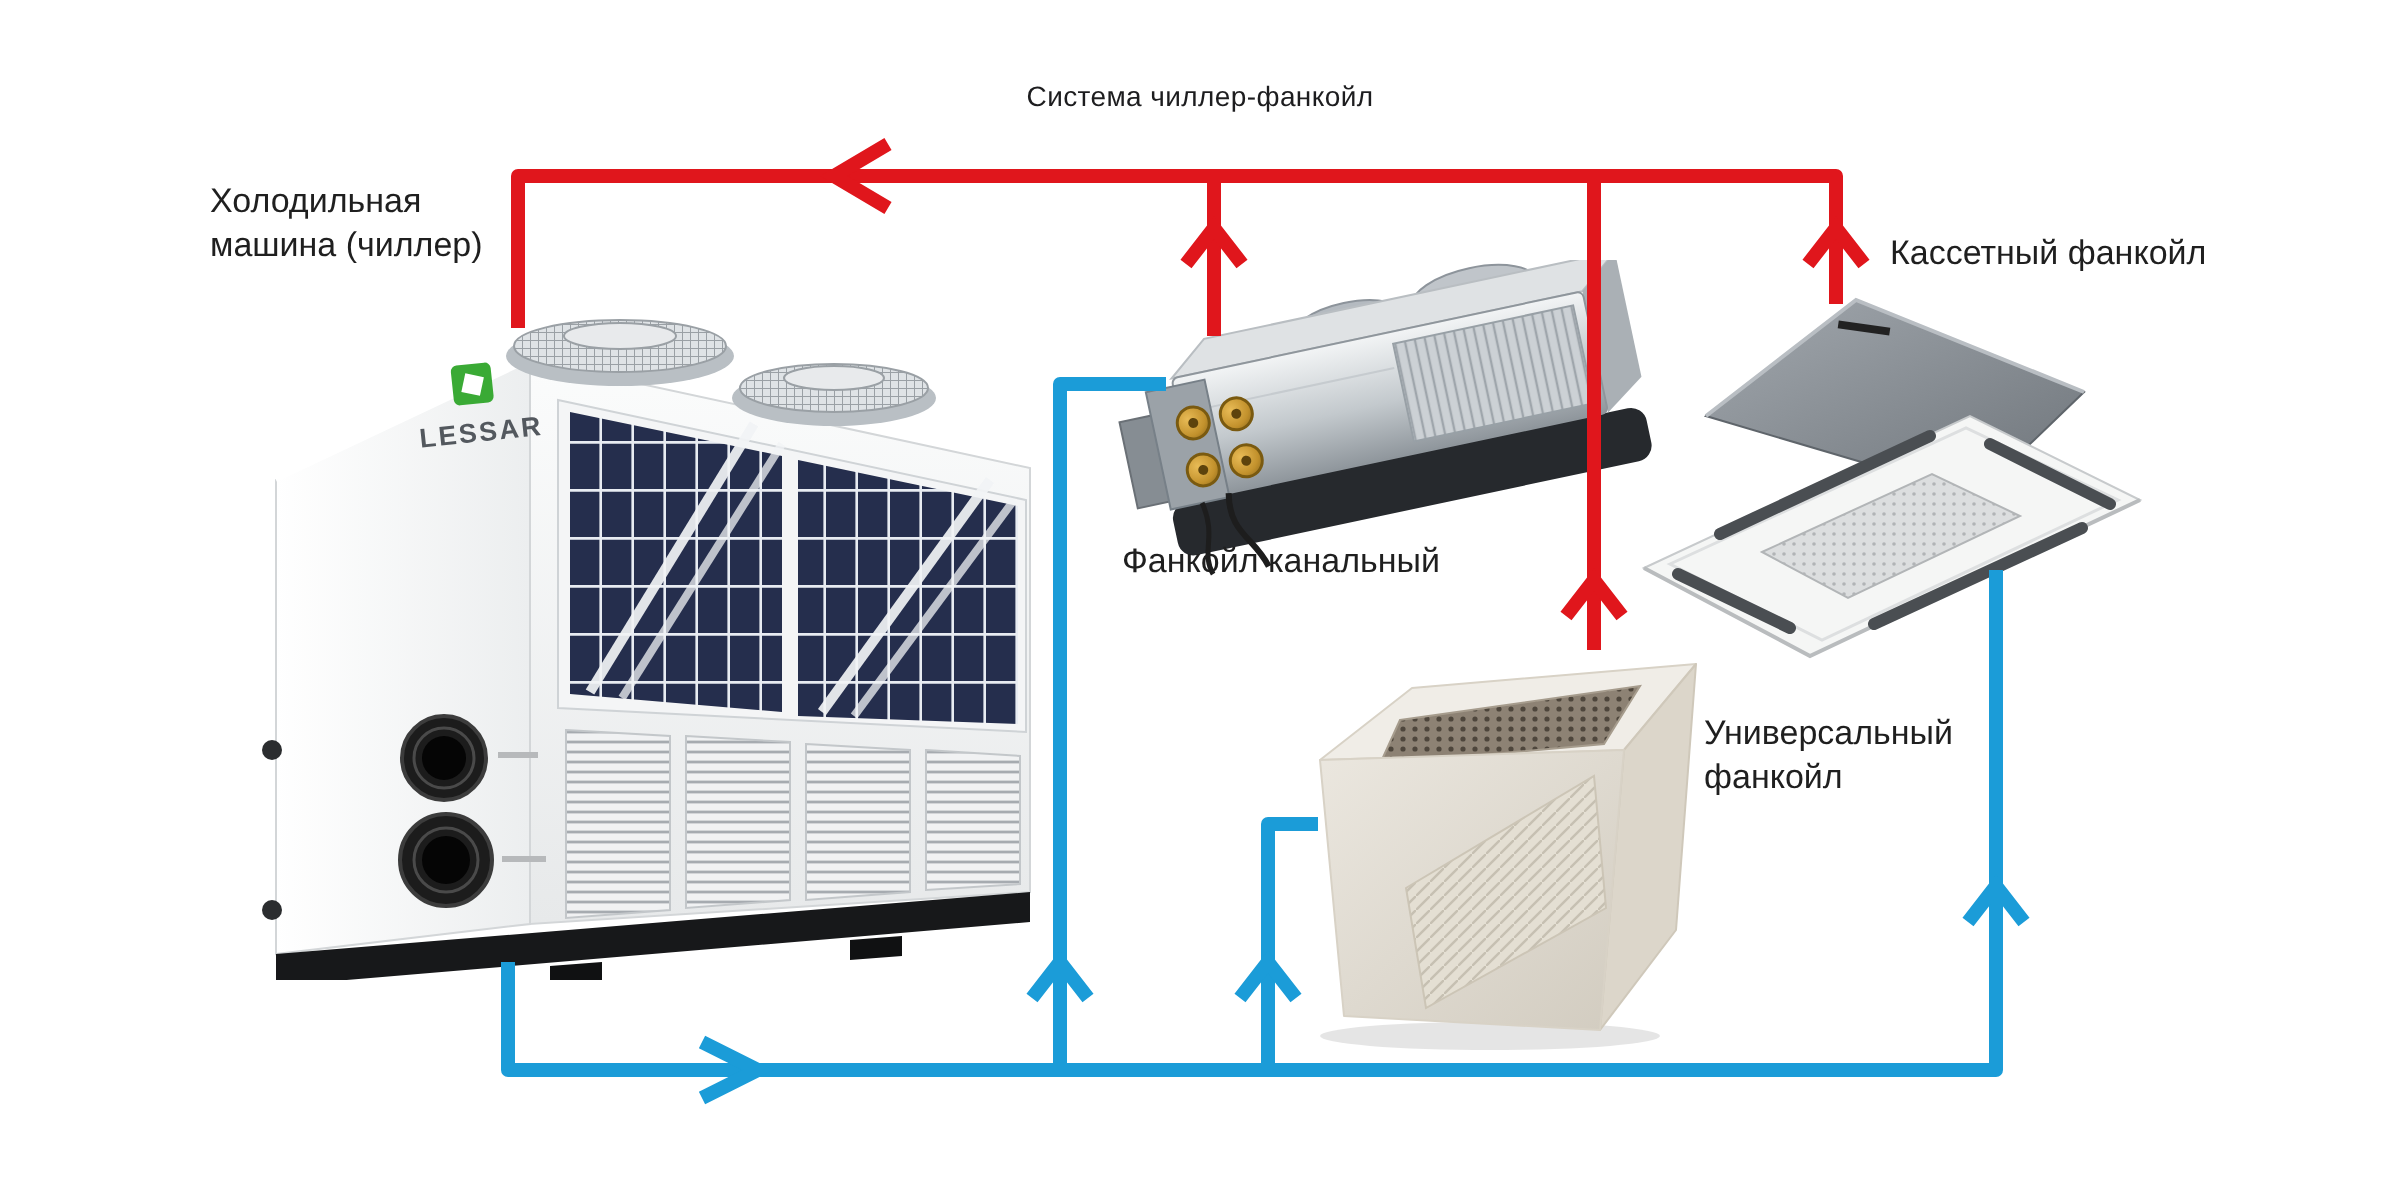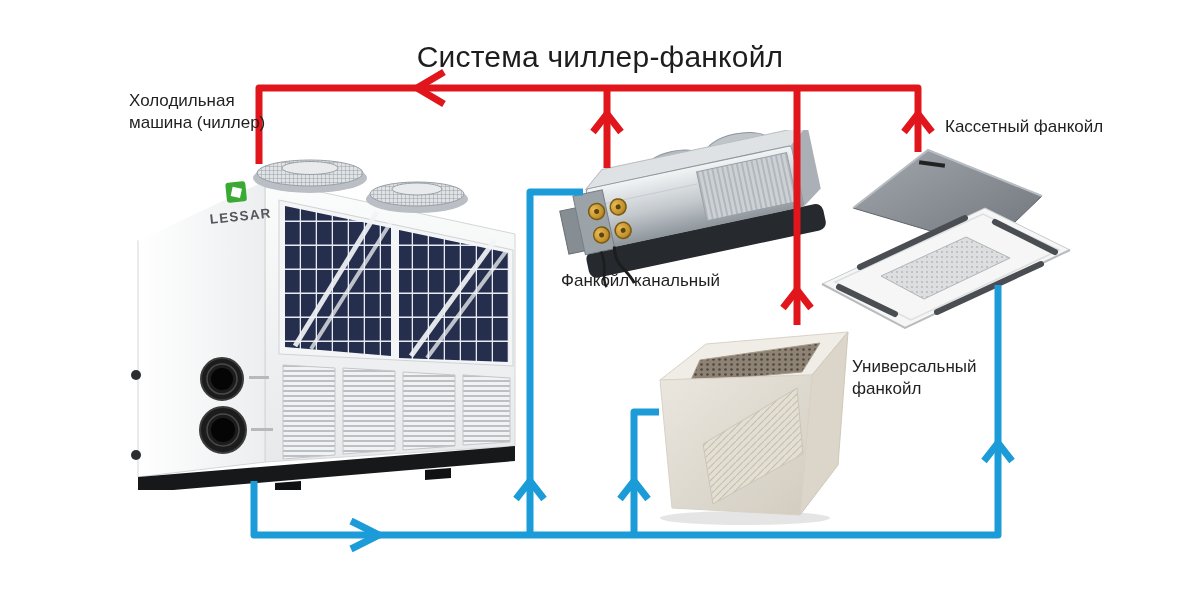--- a/index.html
+++ b/index.html
@@ -7,26 +7,26 @@
     --supply_pipe_blue:#1b9cd8;
     --label_text:#1f1f1f;
   }
   html,body{margin:0;padding:0;background:#ffffff;}
   .canvas{
     position:relative;width:1200px;height:600px;background:#ffffff;
     overflow:hidden;font-family:"Liberation Sans",sans-serif;
   }
   .title{
     position:absolute;top:40px;left:0;width:100%;text-align:center;
-    font-size:30px;color:#1d1d1f;letter-spacing:.2px;z-index:6;
+    font-size:14px;color:#1d1d1f;letter-spacing:.2px;z-index:6;
   }
   .label{
     position:absolute;color:var(--label_text);font-size:17px;line-height:1.28;z-index:6;
   }
-  .label-chiller{left:105px;top:90px;width:142px;margin-left:24px;}
+  .label-chiller{left:105px;top:90px;width:142px;}
   .label-duct{left:561px;top:270px;}
   .label-cassette{left:945px;top:116px;}
   .label-universal{left:852px;top:356px;width:128px;}
   .dev{position:absolute;z-index:2;}
   .pipes{position:absolute;left:0;top:0;z-index:5;}
   .pipe{fill:none;stroke-width:7px;}
   .pipe-red{stroke:var(--return_pipe_red);}
   .pipe-blue{stroke:var(--supply_pipe_blue);}
   .arrow{fill:none;stroke-width:7px;stroke-linecap:butt;stroke-linejoin:miter;}
 </style>

